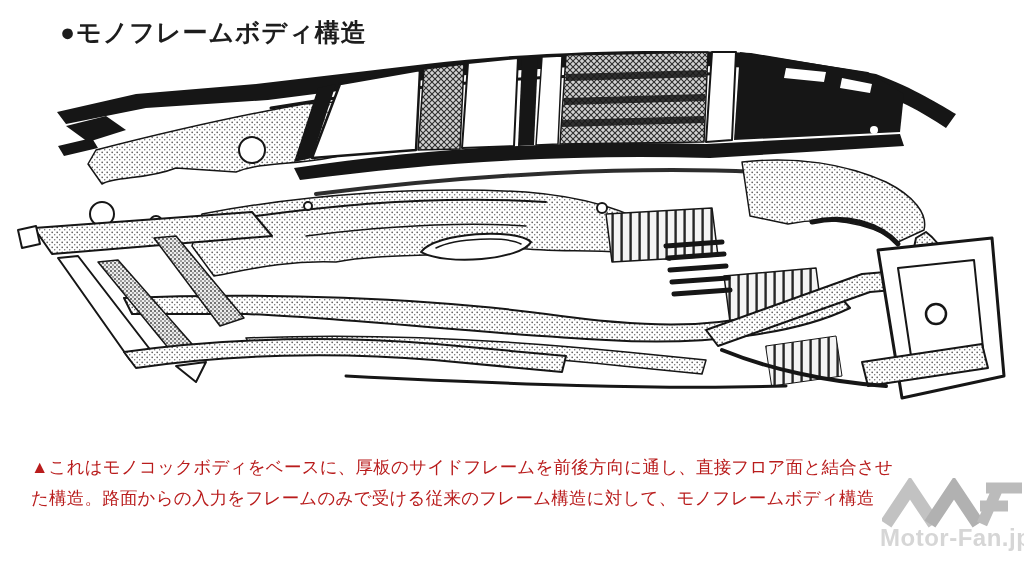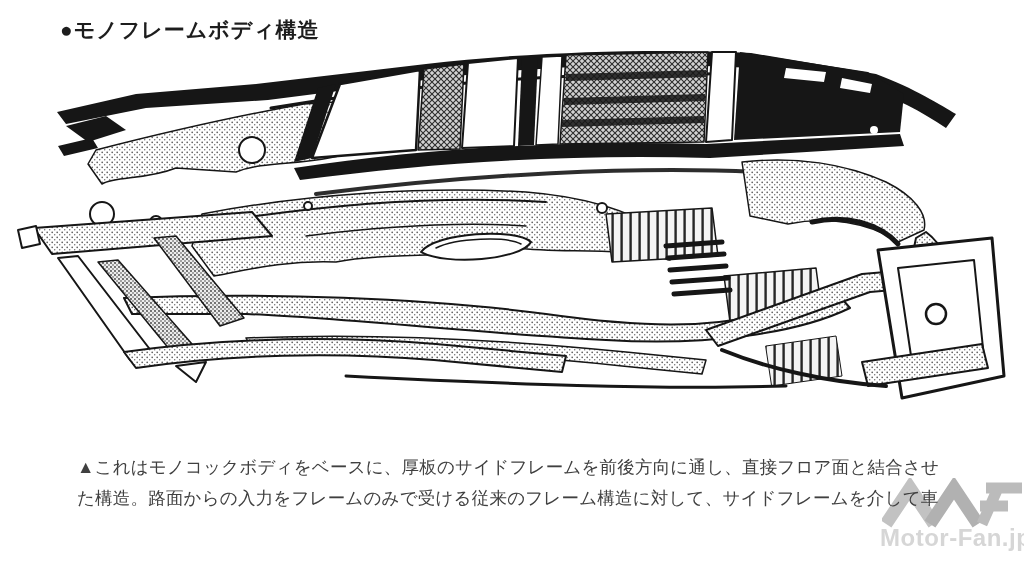--- a/index.html
+++ b/index.html
@@ -4,31 +4,31 @@
 <style>
   * { margin:0; padding:0; box-sizing:border-box; }
   html,body { width:1024px; height:562px; }
   body {
     position:relative; width:1024px; height:562px; overflow:hidden;
     background:#ffffff;
     font-family:"Liberation Sans","DejaVu Sans",sans-serif;
   }
   .title {
     position:absolute; left:60px; top:16px;
-    font-size:21px; font-weight:bold; color:#1d1d1d; letter-spacing:1px;
+    font-size:25px; font-weight:bold; color:#1d1d1d; letter-spacing:1px;
     white-space:nowrap;
   }
   .figure-wrap { position:absolute; left:6px; top:46px; width:1012px; height:404px; }
   .figure-wrap svg { display:block; width:100%; height:100%; }
   .caption {
     position:absolute; left:31px; top:452px; width:940px; z-index:3;
   }
   .caption p {
-    font-size:17.5px; line-height:31px; color:#404040; font-weight:500;
-    letter-spacing:0.2px; white-space:nowrap;margin-left:46px;
+    font-size:17.5px; line-height:31px; color:#b91c1c; font-weight:500;
+    letter-spacing:0.2px; white-space:nowrap;
   }
   .watermark { position:absolute; left:876px; top:472px; width:148px; height:88px; z-index:2; }
   .wm-logo { position:absolute; left:6px; top:6px; width:142px; height:54px; opacity:0.78; }
   .wm-text {
     position:absolute; left:4px; top:52px;
     font-size:24px; font-weight:bold; color:#d6d6d6; letter-spacing:0.5px;
     white-space:nowrap;
   }
 </style>
 </head>
@@ -130,21 +130,21 @@
       <path d="M892,222 L968,214 L978,312 L908,330 Z" fill="#ffffff" stroke="#161616" stroke-width="2"></path>
       <path d="M856,316 L976,298 L982,322 L862,340 Z" fill="url(#stip)" stroke="#161616" stroke-width="2"></path>
       <path d="M716,304 C760,322 820,336 880,340" stroke="#161616" stroke-width="4" fill="none"></path>
       <circle cx="930" cy="268" r="10" fill="#ffffff" stroke="#161616" stroke-width="2.5"></circle>
     </g>
   </svg>
 </div>
 
 <div class="caption">
   <p>▲これはモノコックボディをベースに、厚板のサイドフレームを前後方向に通し、直接フロア面と結合させ</p>
-  <p>た構造。路面からの入力をフレームのみで受ける従来のフレーム構造に対して、サイドフレームを介して車</p>
+  <p>た構造。路面からの入力をフレームのみで受ける従来のフレーム構造に対して、モノフレームボディ構造</p>
 </div>
 
 <div class="watermark">
   <svg class="wm-logo" viewBox="0 0 142 54">
     <path d="M4,46 L28,10 L52,46" stroke="#b2b2b2" stroke-width="13" fill="none"></path>
     <path d="M48,46 L72,10 L96,46" stroke="#9c9c9c" stroke-width="13" fill="none"></path>
     <path d="M116,10 L100,46 M104,10 L140,10 M98,28 L126,28" stroke="#a8a8a8" stroke-width="11" fill="none"></path>
   </svg>
   <span class="wm-text">Motor-Fan.jp</span>
 </div>

